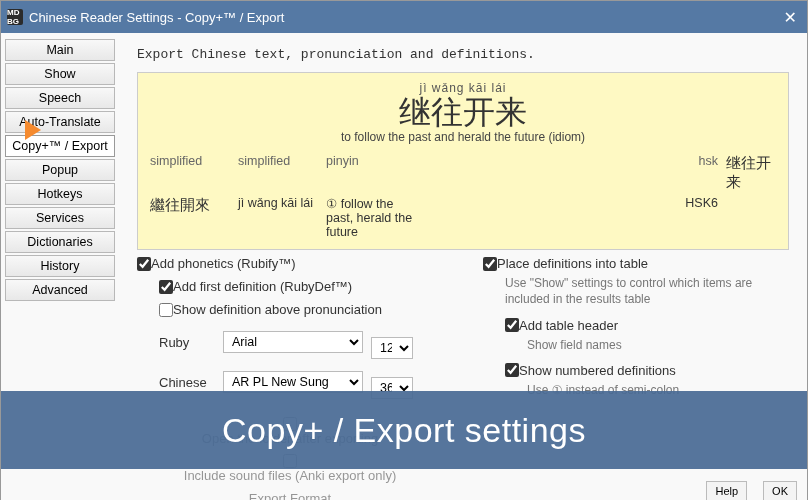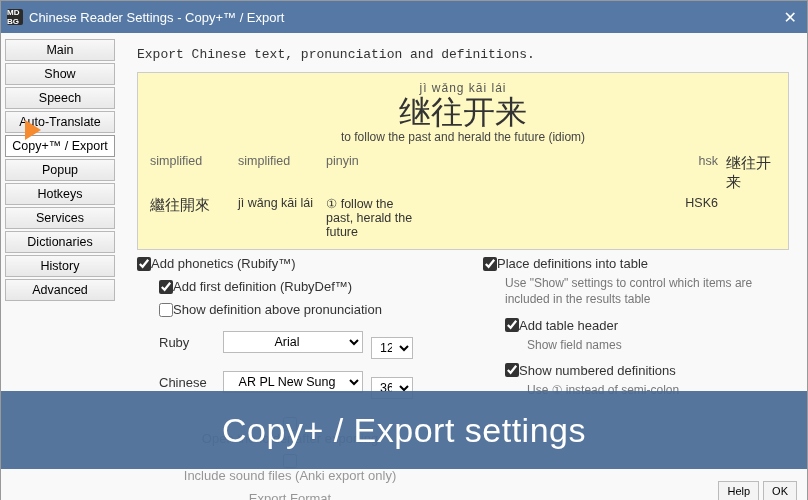--- a/index.html
+++ b/index.html
@@ -24,25 +24,25 @@
   .preview-table .hdr { color: #666; }
   .preview-table .cell-han { font-family: "SimSun",serif; font-size: 15px; }
   .options { display: flex; gap: 40px; }
   .col { flex: 1; }
   .chk { display: flex; align-items: center; gap: 0; margin-bottom: 8px; font-size: 13px; }
   .chk input { width: 14px; height: 14px; accent-color: #333; }
   .chk.indent { margin-left: 22px; }
   .hint { font-size: 12px; color: #777; margin: -4px 0 10px 22px; line-height: 1.35; }
   .font-row { display: flex; align-items: center; gap: 8px; margin: 6px 0 6px 22px; font-size: 13px; }
   .font-row .lbl { width: 56px; }
-  .font-row select { border: 1px solid #bbb; background: #fff; font-size: 12.5px; padding: 2px 4px; font-family: inherit; text-align: center; }
+  .font-row select { border: 1px solid #bbb; background: #fff; font-size: 12.5px; padding: 2px 4px; font-family: inherit; }
   .font-row select.font { width: 140px; }
   .font-row select.size { width: 42px; margin-top: 12px; }
   .chk.faded { opacity: 0.5; flex-direction: column; }
-  .footer-buttons { position: absolute; right: 10px; bottom: 8px; display: flex; gap: 4px; }
+  .footer-buttons { position: absolute; right: 10px; bottom: 8px; display: flex; gap: 16px; }
   .footer-buttons button { border: 1px solid #bbb; background: #f4f4f4; font-size: 11px; padding: 3px 8px; cursor: pointer; font-family: inherit; }
   .banner { position: absolute; left: 0; bottom: 30px; width: 100%; height: 78px; background: rgba(72,105,148,0.92); color: #fff; display: flex; align-items: center; justify-content: center; font-size: 34px; font-weight: 300; letter-spacing: 0.5px; z-index: 10; }
 </style>
 </head>
 <body>
 
 <div class="window">
 
   <div class="titlebar">
     <div class="icon">MD BG</div>

